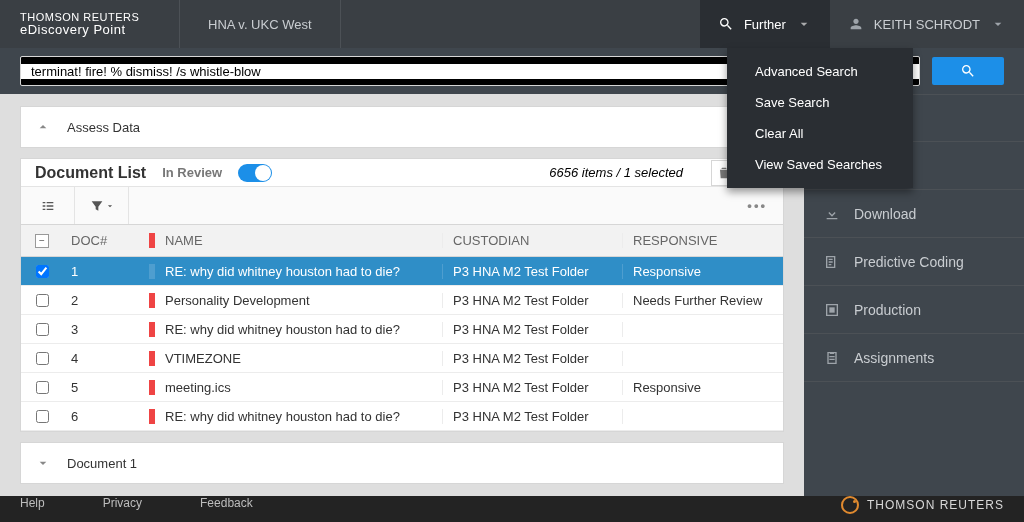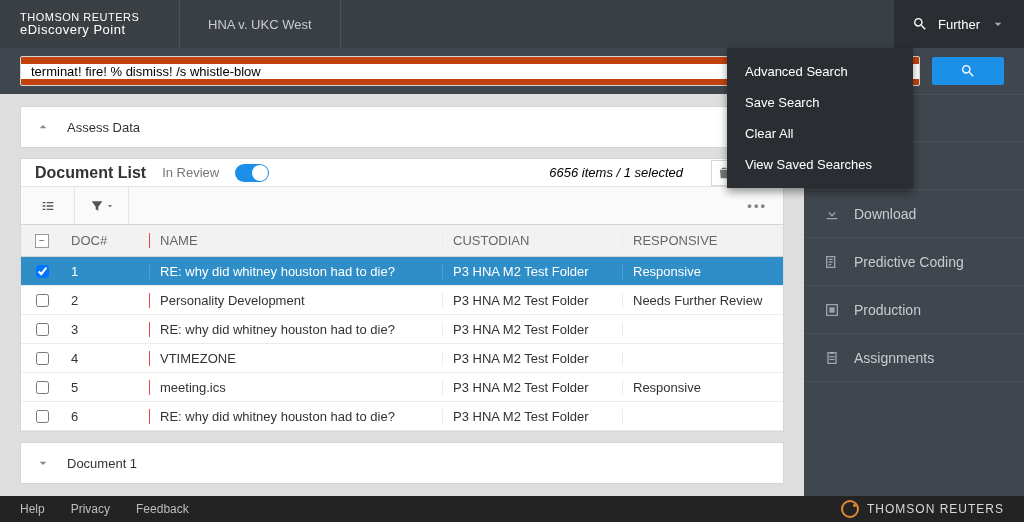--- a/index.html
+++ b/index.html
@@ -12,79 +12,79 @@
   .brand-text { line-height: 1.1; font-size: 11px; letter-spacing: .5px; }
   .brand-sub { font-size: 13px; }
   .matter { display:flex; align-items:center; padding: 0 28px; color:#c9cdd1; border-right:1px solid #4c5156; flex:0 0 auto; }
   .topbar-spacer { flex:1; }
   .search-tab { display:flex; align-items:center; gap:10px; background:#2a2e33; padding:0 18px; cursor:pointer; position:relative; }
   .search-tab .chev { opacity:.6; }
   .user-tab { display:flex; align-items:center; gap:10px; padding:0 18px; color:#c9cdd1; cursor:pointer; }
 
   
   .search-menu { position:absolute; top:48px; left:727px; width:186px; background:#2a2e33; color:#fff; z-index:50; box-shadow:0 4px 8px rgba(0,0,0,.4); padding:8px 0; }
-  .search-menu .item { padding:8px 18px; font-size:13px; cursor:pointer; }
+  .search-menu .item { padding:8px 28px; font-size:13px; cursor:pointer; }
 
   
   .searchrow { display:flex; align-items:center; height:46px; background:#3f464d; padding:0 20px; gap:12px; }
-  .searchbox { flex:1; height:30px; background:#c2410c; border:1px solid #d6d6d6; border-radius:2px; display:flex; align-items:center; }
+  .searchbox { flex:1; height:30px; background:#000000; border:1px solid #d6d6d6; border-radius:2px; display:flex; align-items:center; }
   .searchbox input { border:none; outline:none; width:100%; padding:0 10px; font-size:13px; }
   .search-btn { width:72px; height:28px; background:#1c8fe8; border-radius:2px; display:flex; align-items:center; justify-content:center; cursor:pointer; }
   .search-btn svg { fill:#fff; }
 
   
   .mainwrap { display:flex; height: calc(522px - 48px - 46px - 26px); }
   .leftpane { flex:1; background:#dedede; padding:0 20px 16px 20px; overflow:hidden; }
   .rightpane { width:220px; background:#3f464d; color:#c9cdd1; }
 
   
   .assess { display:flex; align-items:center; gap:16px; height:42px; background:#fff; margin-top:12px; border:1px solid #d6d6d6; padding:0 14px; }
   .arrow-up { width:16px; height:16px; }
 
   
   .doclist { margin-top:10px; background:#fff; border:1px solid #d6d6d6; }
   .dl-head { display:flex; align-items:center; height:28px; padding:0 14px; gap:16px; border-bottom:1px solid #e4e4e4; }
   .dl-title { font-weight:bold; font-size:16px; }
-  .dl-status { color:#777; }
+  .dl-status { color:#777;font-weight:bold; }
   .toggle { width:34px; height:18px; background:#1c8fe8; border-radius:10px; position:relative; cursor:pointer; }
   .toggle::after { content:""; position:absolute; right:1px; top:1px; width:16px; height:16px; background:#fff; border-radius:50%; }
   .dl-count { margin-left:auto; color:#000000; font-style:italic; }
   .dl-tools { display:flex; gap:6px; margin-left:12px; }
   .dl-tools .ticon { width:26px; height:26px; border:1px solid #d6d6d6; display:flex; align-items:center; justify-content:center; cursor:pointer; }
 
   .dl-sub { display:flex; align-items:center; height:38px; border-bottom:1px solid #d6d6d6; background:#fafafa; }
   .dl-sub .cell { height:100%; display:flex; align-items:center; justify-content:center; border-right:1px solid #e4e4e4; }
   .dl-sub .cell:first-child { width:54px; }
   .dl-sub .cell.filter { width:54px; }
   .dl-sub .spacer { flex:1; }
   .dl-sub .dots { padding:0 16px; color:#888; cursor:pointer; font-weight:bold; letter-spacing:2px; }
 
   
   .tbl { display:flex; flex-direction:column; }
   .tbl .row { display:flex; align-items:center; height:29px; border-bottom:1px solid #ececec; }
   .tbl .hdr { background:#f2f2f2; color:#666; height:32px; border-bottom:1px solid #d6d6d6; }
   .col-chk { width:42px; display:flex; justify-content:center; }
   .col-doc { width:86px; padding-left:8px; }
-  .col-name { flex:1.35; min-width:240px; border-left:1px solid #ef4444; border-right:1px solid #ececec; padding-left:10px; }
+  .col-name { flex:1.35; min-width:240px; border-left:6px solid #ef4444; border-right:1px solid #ececec; padding-left:10px; }
   .col-cust { width:180px; padding-left:10px; border-right:1px solid #ececec; }
   .col-resp { width:160px; padding-left:10px; }
   .row.sel { background:#2f8ec7; color:#fff; }
   .row.sel .col-name, .row.sel .col-cust { border-color: rgba(255,255,255,.15); }
   .hdr-chk { width:14px; height:14px; border:1px solid #999; background:#fff; display:inline-flex; align-items:center; justify-content:center; font-size:10px; color:#555; cursor:pointer; }
   .chk { width:13px; height:13px; }
 
   .docfooter { display:flex; align-items:center; height:42px; background:#fff; border:1px solid #d6d6d6; margin-top:10px; padding:0 14px; gap:16px; }
 
   
   .side-item { display:flex; align-items:center; gap:14px; height:48px; padding:0 20px; border-bottom:1px solid #4c5156; cursor:pointer; font-size:14px; }
   .side-item svg { fill:#9ea4aa; }
   .side-item.first { border-top:1px solid #4c5156; }
 
   
-  .footer { height:26px; background:#232323; color:#bdbdbd; display:flex; align-items:center; padding:0 20px; font-size:12px; }
+  .footer { height:26px; background:#232323; color:#bdbdbd; display:flex; align-items:flex-start; padding:0 20px; font-size:12px;gap:32px; }
   .footer .flink { margin-right:26px; cursor:pointer; }
   .footer .flogo { margin-left:auto; display:flex; align-items:center; gap:8px; color:#d8d8d8; letter-spacing:1px; font-size:12px; }
   .tr-ring { width:18px; height:18px; border:2px solid #e08a2f; border-radius:50%; position:relative; }
   .tr-ring::after { content:""; position:absolute; width:3px; height:3px; background:#e08a2f; border-radius:50%; top:2px; left:10px; }
 
   .ico { width:16px; height:16px; }
 </style>
 </head>
 <body>
 
@@ -97,20 +97,29 @@
   </div>
   <div class="matter">HNA v. UKC West</div>
   <div class="topbar-spacer"></div>
   <div class="search-tab">
     <svg class="ico" viewBox="0 0 24 24">
         <path fill="#fff" d="M15.5 14h-.79l-.28-.27A6.471 6.471 0 0016 9.5 6.5 6.5 0 109.5 16c1.61 0 3.09-.59 4.23-1.57l.27.28v.79L19 20.49 20.49 19 15.5 14zm-6 0C7.01 14 5 11.99 5 9.5S7.01 5 9.5 5 14 7.01 14 9.5 11.99 14 9.5 14z"></path>
       </svg>
     <span>Further</span>
     <svg class="ico chev" viewBox="0 0 24 24">
         <path fill="#fff" d="M7 10l5 5 5-5z"></path>
+      </svg>
+  </div>
+  <div class="user-tab">
+    <svg class="ico" viewBox="0 0 24 24">
+        <path fill="#9ea4aa" d="M12 12c2.21 0 4-1.79 4-4s-1.79-4-4-4-4 1.79-4 4 1.79 4 4 4zm0 2c-2.67 0-8 1.34-8 4v2h16v-2c0-2.66-5.33-4-8-4z"></path>
+      </svg>
+    <span>KEITH SCHRODT</span>
+    <svg class="ico chev" viewBox="0 0 24 24">
+        <path fill="#9ea4aa" d="M7 10l5 5 5-5z"></path>
       </svg>
   </div>
 </div>
 
 <div class="search-menu">
   <div class="item">Advanced Search</div>
   <div class="item">Save Search</div>
   <div class="item">Clear All</div>
   <div class="item">View Saved Searches</div>
 </div>

